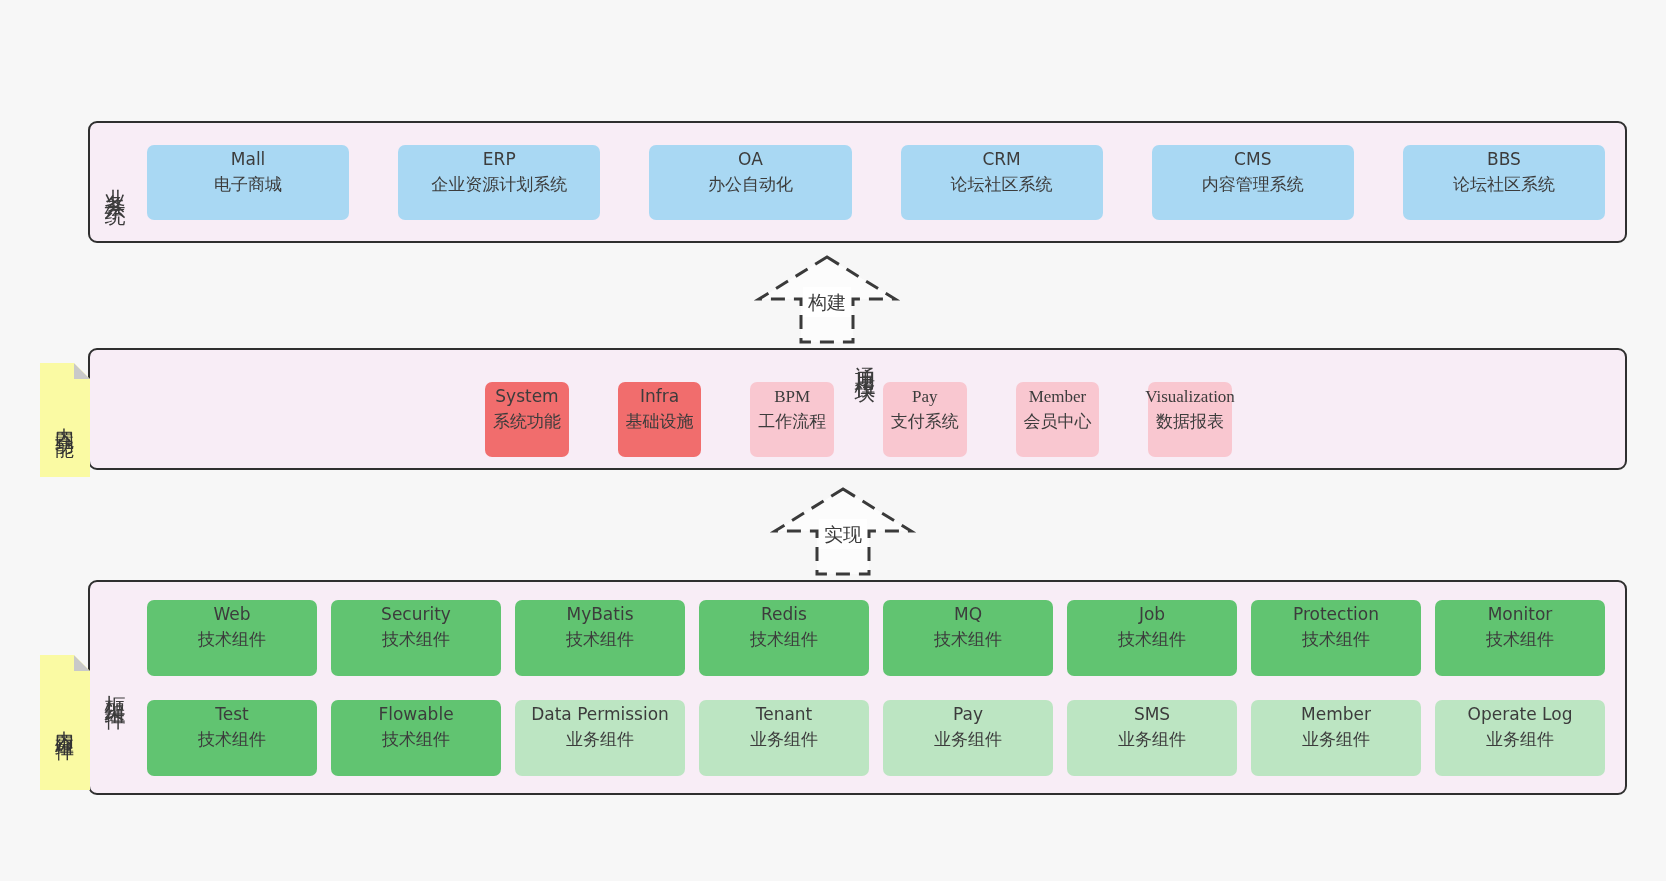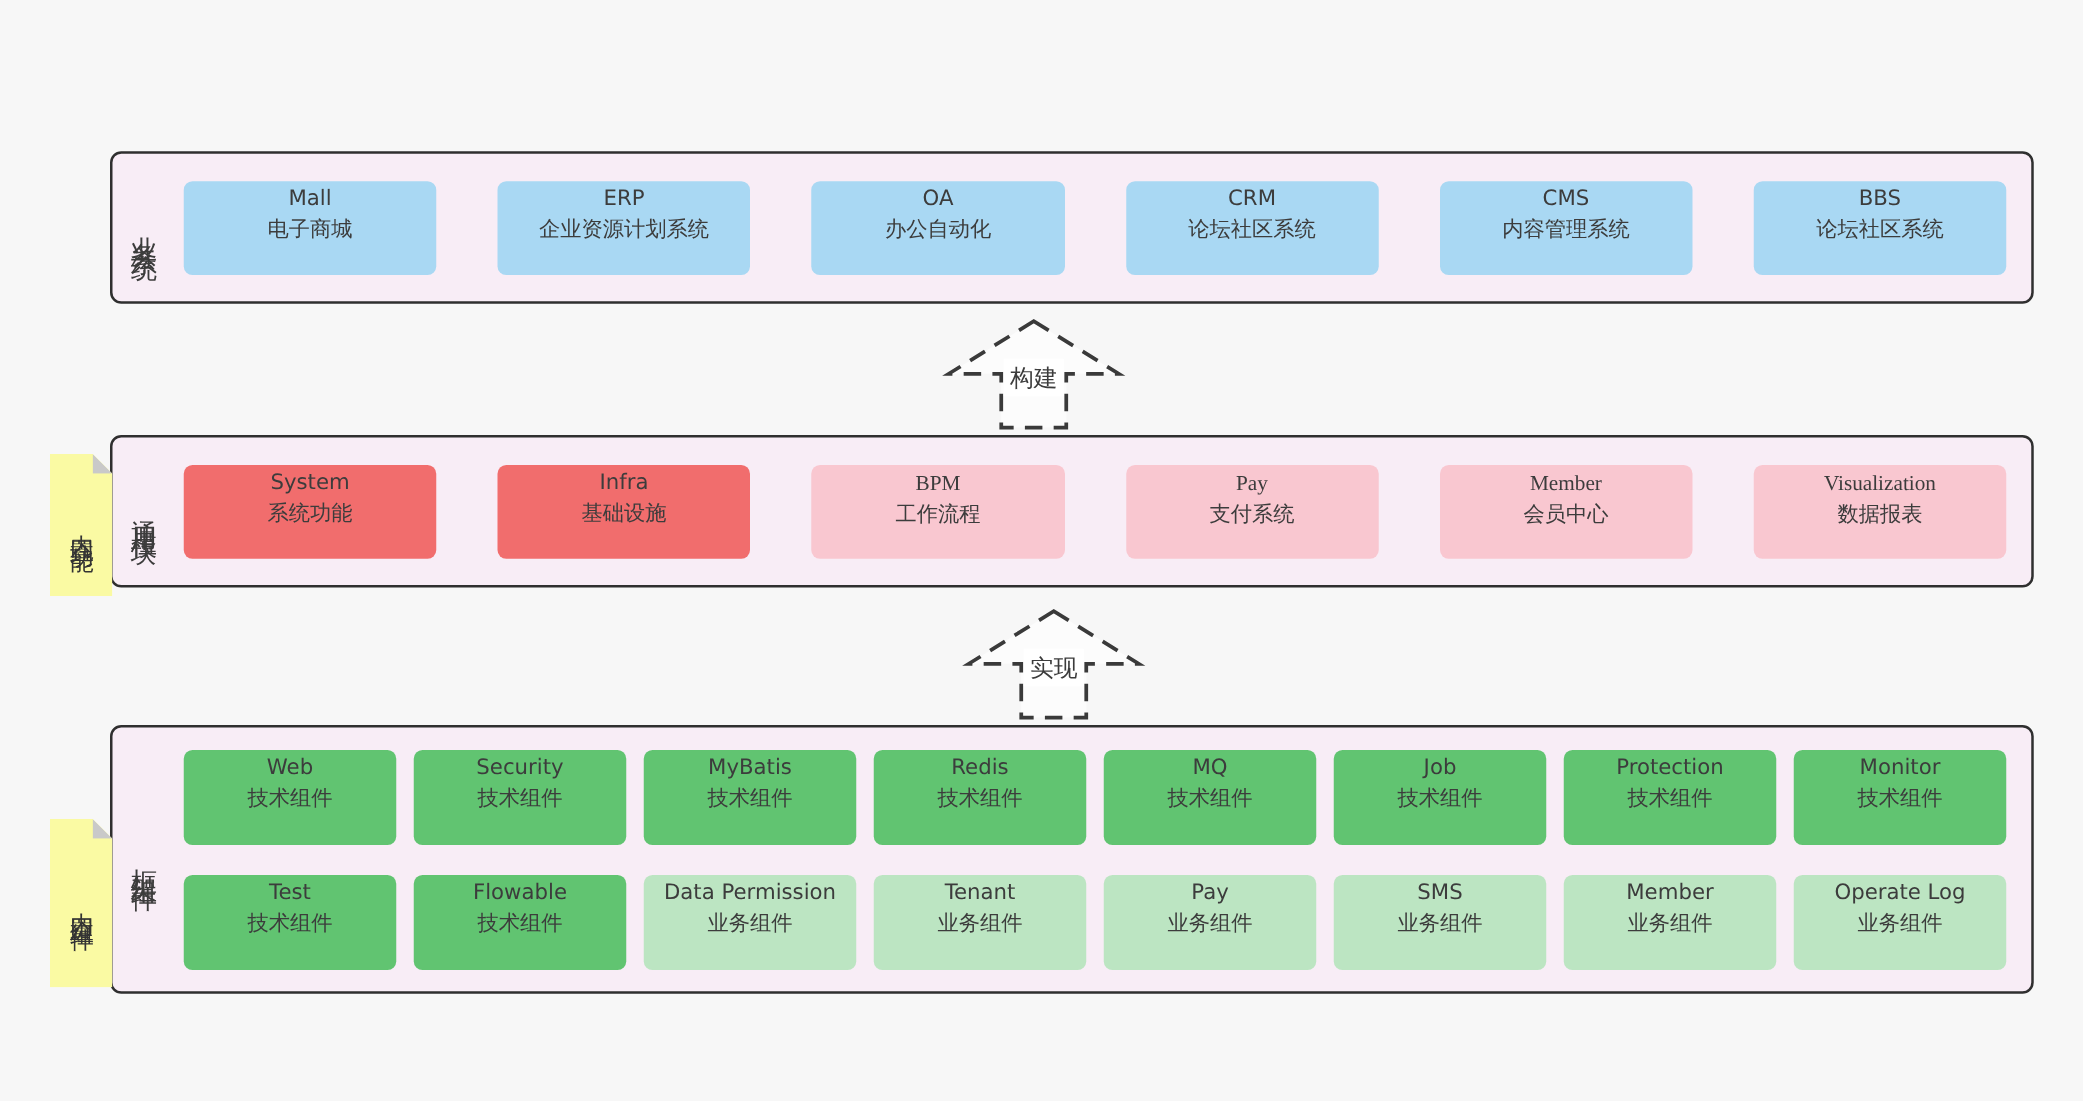--- a/index.html
+++ b/index.html
@@ -22,21 +22,21 @@
     left: 88px;
     width: 1539px;
     box-sizing: border-box;
     background: var(--panel_bg);
     border: 2px solid var(--panel_border);
     border-radius: 9px;
     display: flex;
     align-items: center;
   }
   #panel-business  { top: 121px; height: 122px; }
-  #panel-modules   { top: 348px; height: 122px; }
+  #panel-modules   { top: 348px; height: 122px; flex-direction: column; }
   #panel-framework { top: 580px; height: 215px; }
 
   .panel-label {
     flex: 0 0 auto;
     writing-mode: vertical-rl;
     text-orientation: upright;
     font-size: 21px;
     letter-spacing: 5px;
     color: var(--text);
     margin-left: 14px;

